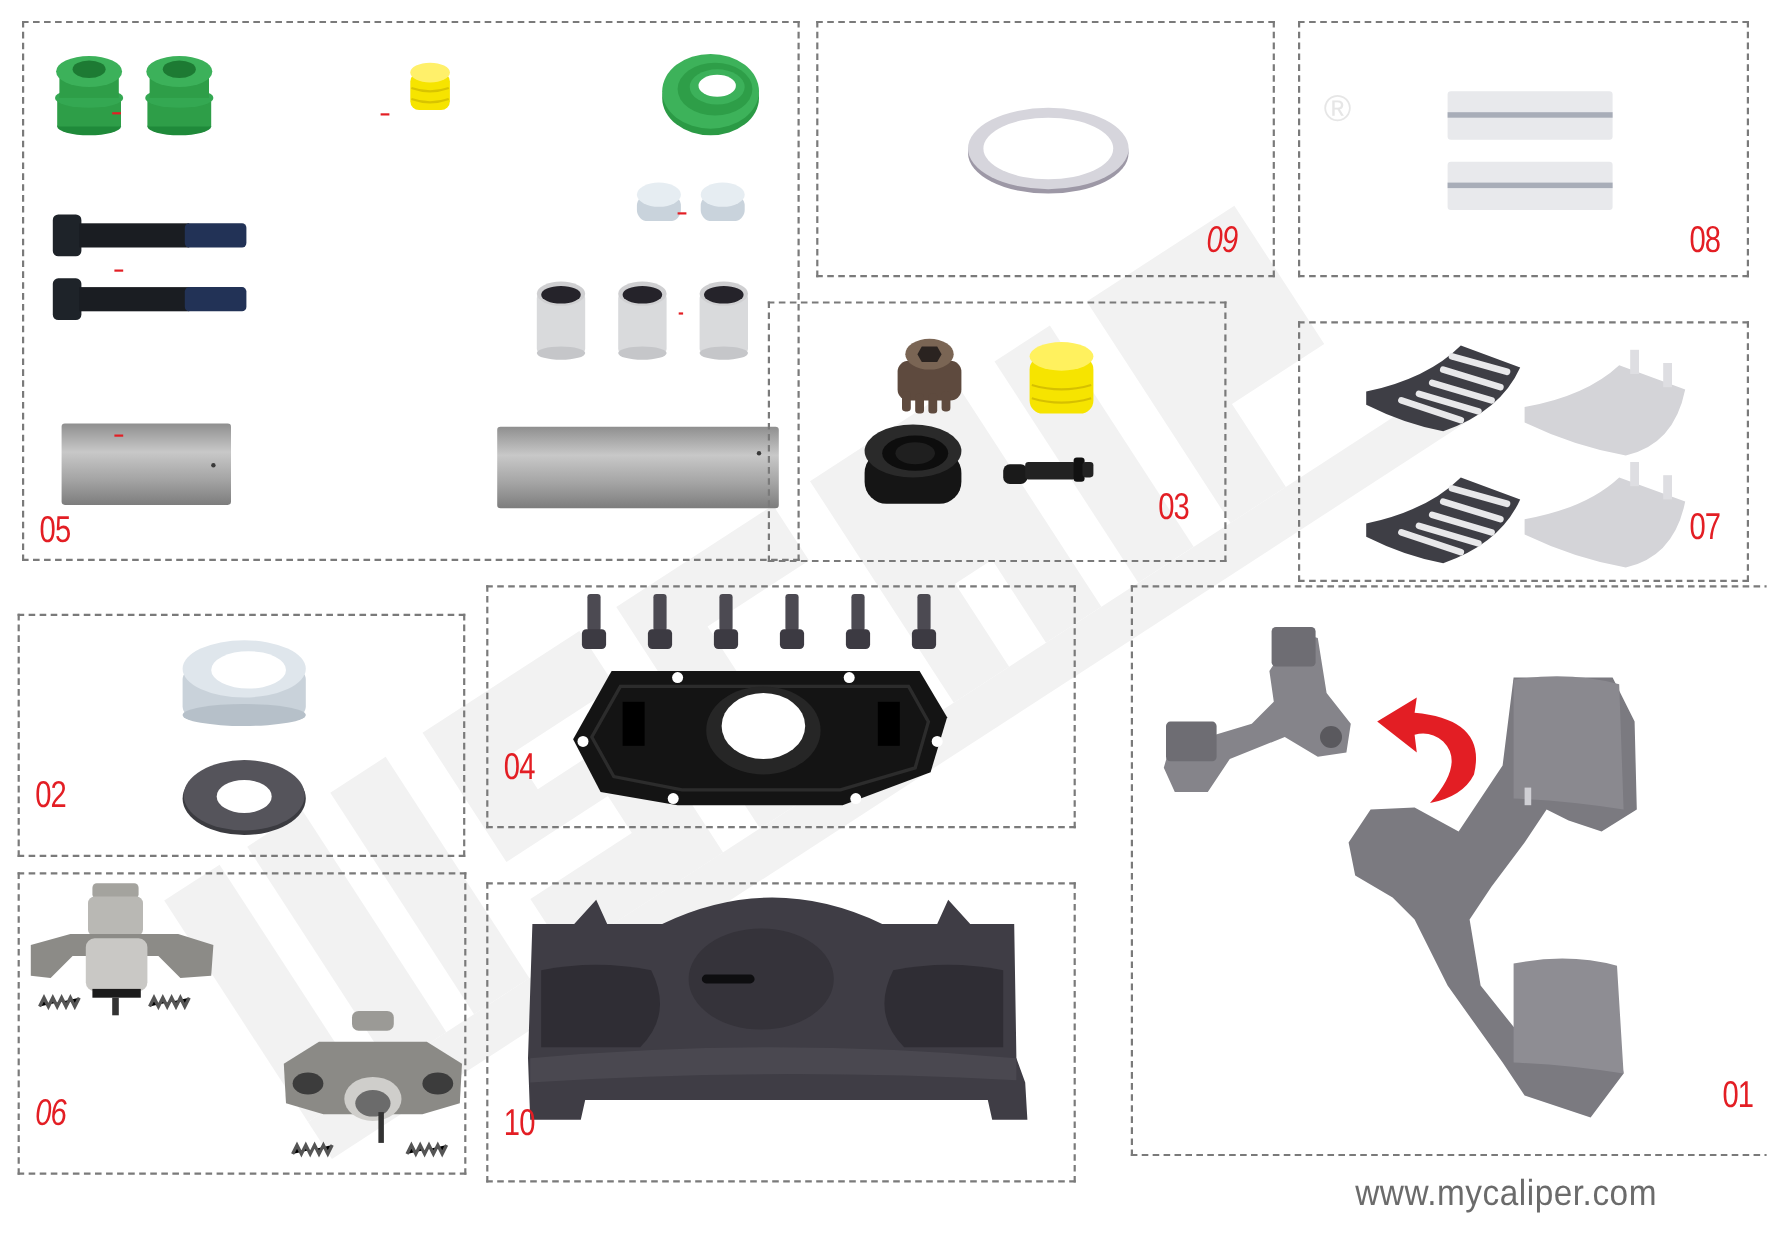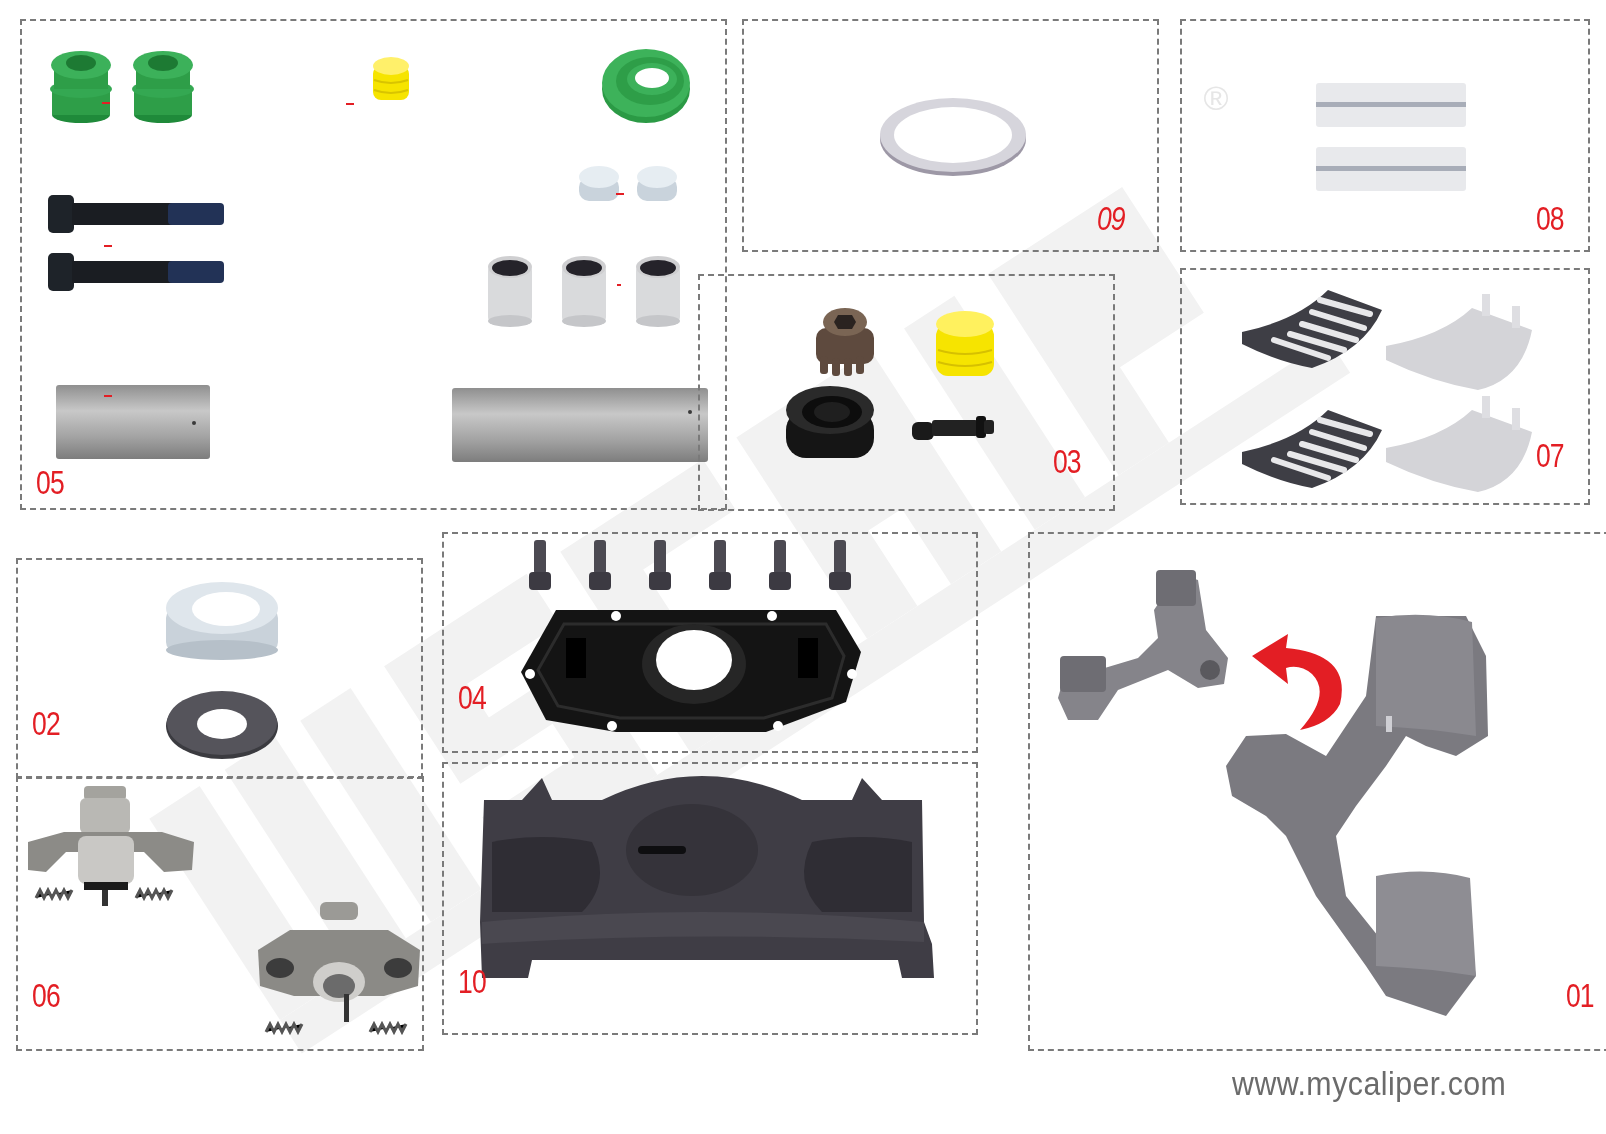--- a/index.html
+++ b/index.html
@@ -174,21 +174,21 @@
   </svg>
   <svg class="part" style="left:210px;top:136px;" width="86" height="34" viewBox="0 0 86 34">
     <rect x="2" y="10" width="22" height="18" rx="6" fill="#1a1a1a"></rect>
     <rect x="22" y="8" width="46" height="16" rx="3" fill="#222"></rect>
     <rect x="66" y="4" width="10" height="22" rx="3" fill="#111"></rect>
     <rect x="74" y="8" width="10" height="14" rx="3" fill="#222"></rect>
   </svg>
   <div class="panel-label right" style="right:32px;top:168px;">03</div>
 </div>
 
-<div class="panel" style="left:1180px;top:268px;width:410px;height:237px;text-align:right;">
+<div class="panel" style="left:1180px;top:292px;width:410px;height:237px;text-align:right;">
   <svg class="part" style="left:56px;top:20px;" width="146" height="78" viewBox="0 0 146 78">
     <path d="M4,42 Q60,30 90,0 L144,20 Q126,60 74,78 Q40,72 4,54 Z" fill="#3e3e45"></path>
     <g stroke="#e8e8ea" stroke-width="6" stroke-linecap="round">
       <line x1="82" y1="10" x2="132" y2="24"></line>
         <line x1="74" y1="22" x2="126" y2="38"></line>
         <line x1="64" y1="34" x2="118" y2="50"></line>
         <line x1="52" y1="44" x2="106" y2="60"></line>
         <line x1="36" y1="50" x2="90" y2="68"></line>
     </g>
   </svg>
@@ -267,21 +267,21 @@
     <circle cx="100" cy="14" r="5" fill="#fff"></circle>
       <circle cx="256" cy="14" r="5" fill="#fff"></circle>
     <circle cx="14" cy="72" r="5" fill="#fff"></circle>
       <circle cx="336" cy="72" r="5" fill="#fff"></circle>
     <circle cx="96" cy="124" r="5" fill="#fff"></circle>
       <circle cx="262" cy="124" r="5" fill="#fff"></circle>
   </svg>
   <div class="panel-label" style="left:14px;top:146px;">04</div>
 </div>
 
-<div class="panel" style="left:16px;top:776px;width:408px;height:275px;">
+<div class="panel" style="left:16px;top:793px;width:408px;height:275px;font-style:italic;">
   <svg class="part" style="left:6px;top:8px;" width="178" height="128" viewBox="0 0 178 128">
     <rect x="60" y="0" width="42" height="14" rx="4" fill="#a4a39e"></rect>
     <rect x="56" y="12" width="50" height="36" rx="6" fill="#b9b8b4"></rect>
     <path d="M4,56 L40,46 L138,46 L170,56 L168,84 L140,86 L120,66 L42,66 L22,86 L4,84 Z" fill="#8c8b87"></path>
     <rect x="54" y="50" width="56" height="48" rx="8" fill="#c9c8c5"></rect>
     <rect x="60" y="96" width="44" height="8" fill="#1b1b1b"></rect>
     <rect x="78" y="104" width="6" height="16" fill="#333"></rect>
     <g stroke="#555" stroke-width="3">
         <path d="M12,112 l4,-8 l4,8 l4,-8 l4,8 l4,-8 l4,8 l4,-8 l4,8 l4,-8"></path>
         <path d="M112,112 l4,-8 l4,8 l4,-8 l4,8 l4,-8 l4,8 l4,-8 l4,8 l4,-8"></path>
@@ -296,21 +296,21 @@
     <ellipse cx="85" cy="84" rx="16" ry="12" fill="#6b6b6b"></ellipse>
     <rect x="90" y="92" width="5" height="28" fill="#333"></rect>
     <g stroke="#555" stroke-width="3">
         <path d="M12,130 l4,-8 l4,8 l4,-8 l4,8 l4,-8 l4,8 l4,-8 l4,8 l4,-8"></path>
         <path d="M116,130 l4,-8 l4,8 l4,-8 l4,8 l4,-8 l4,8 l4,-8 l4,8 l4,-8"></path>
       </g>
   </svg>
   <div class="panel-label" style="left:14px;top:200px;">06</div>
 </div>
 
-<div class="panel" style="left:442px;top:762px;width:536px;height:273px;">
+<div class="panel" style="left:442px;top:802px;width:536px;height:273px;">
   <svg class="part" style="left:18px;top:8px;" width="480" height="216" viewBox="0 0 480 216">
     <path d="M22,28 L60,28 L80,6 L90,28 L140,28 Q240,-20 340,28 L390,28 L400,6 L420,28 L460,28 L462,150 L470,172 L472,206 L440,206 L436,188 L70,188 L66,206 L20,206 L18,150 Z" fill="#3f3d45"></path>
     <ellipse cx="230" cy="78" rx="66" ry="46" fill="#35333a"></ellipse>
     <rect x="176" y="74" width="48" height="8" rx="4" fill="#0e0e10"></rect>
     <path d="M30,70 Q80,60 130,70 Q150,110 120,140 L30,140 Z" fill="#2f2d34"></path>
     <path d="M450,70 Q400,60 350,70 Q330,110 360,140 L450,140 Z" fill="#2f2d34"></path>
     <path d="M20,150 Q240,130 462,150 L462,170 Q240,158 20,172 Z" fill="#4a4850"></path>
   </svg>
   <div class="panel-label" style="left:14px;top:200px;">10</div>
 </div>

